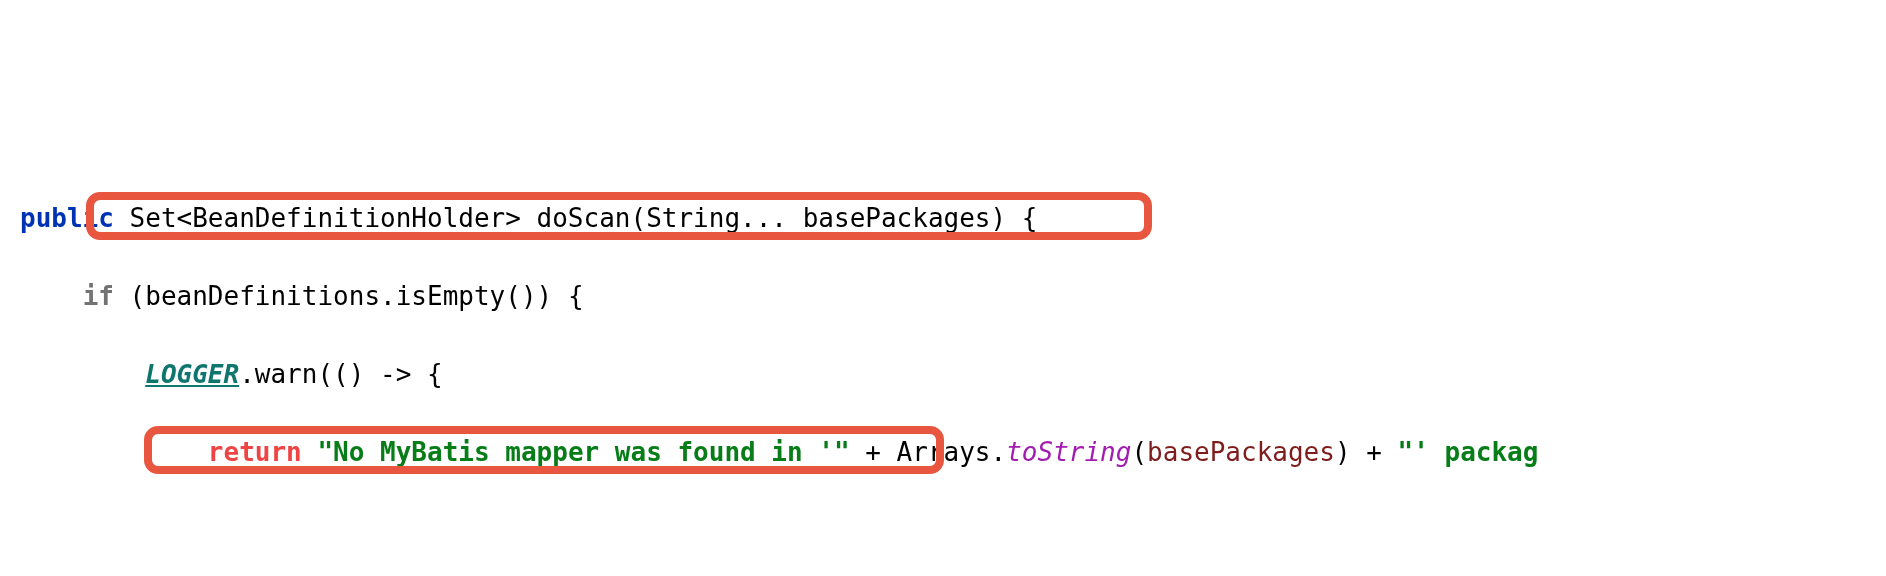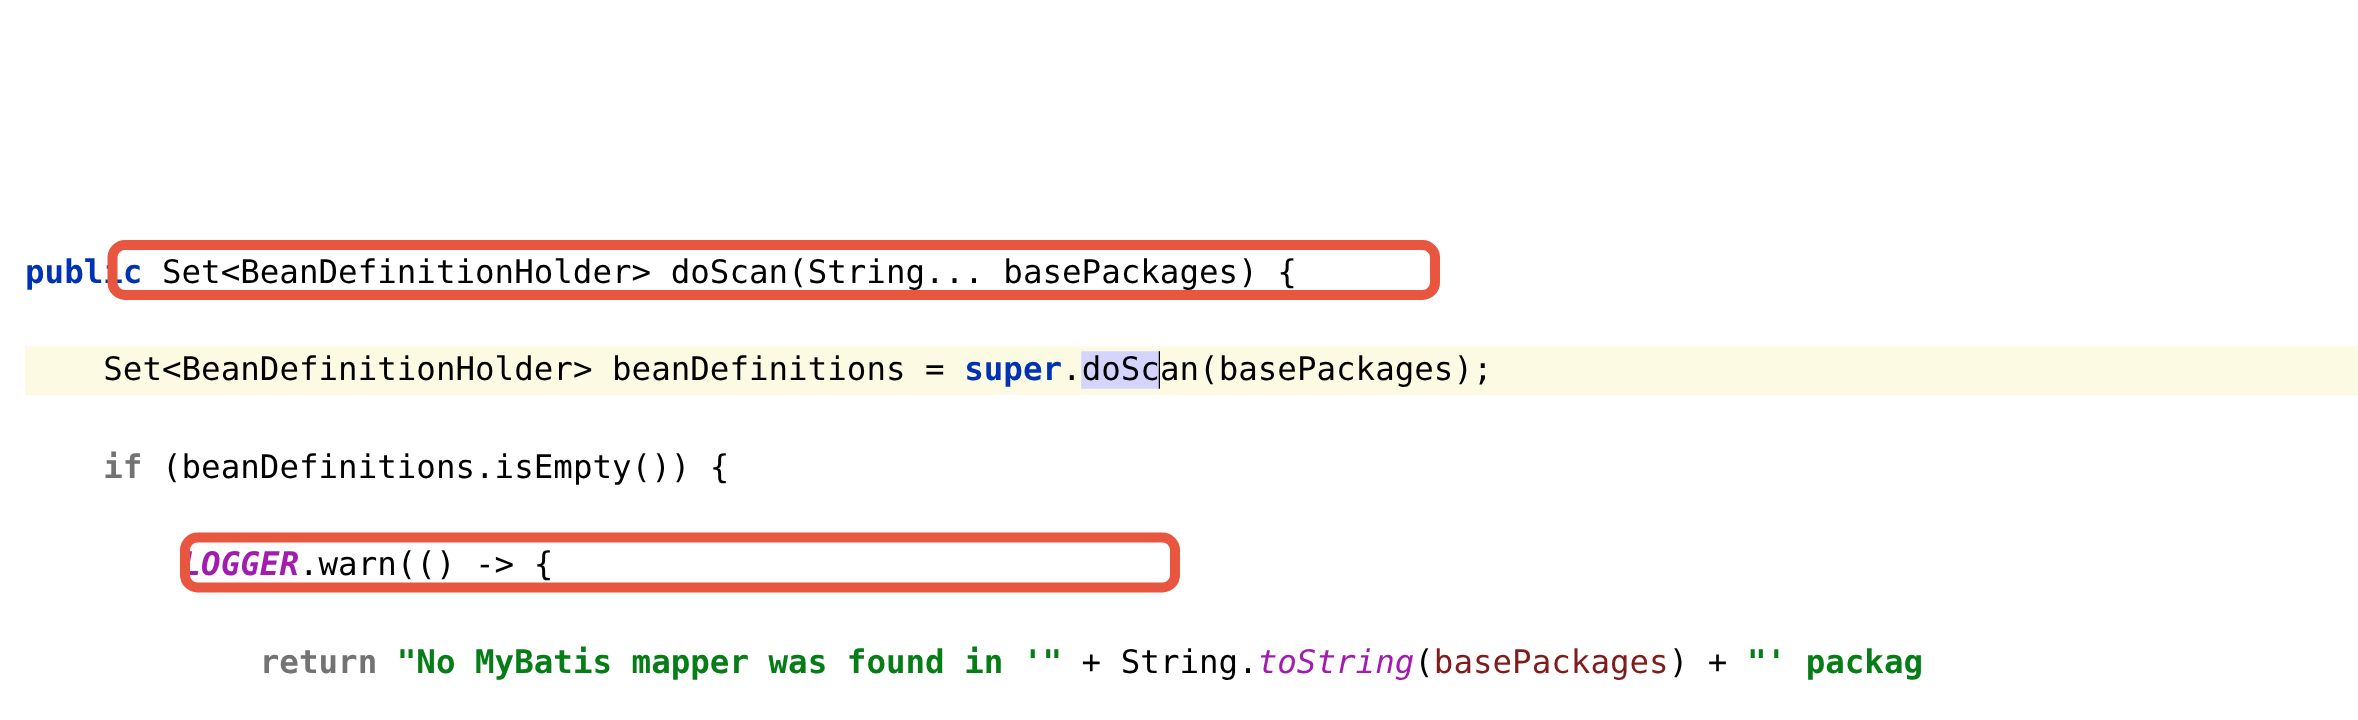--- a/index.html
+++ b/index.html
@@ -22,23 +22,23 @@
     }
     .line {
       display: block;
       position: relative;
     }
     .highlighted-line {
       background: #fdfae3;
     }
     .kw-public { color: #0033b3; font-weight: bold; }
     .kw-if { color: #737373; font-weight: bold; }
-    .kw-return { color: #737373; font-weight: bold; }
+    .kw-return { color: #ef4444; font-weight: bold; }
     .kw-super { color: #0033b3; font-weight: bold; }
-    .logger { color: #a21caf; font-style: italic; font-weight: bold; }
+    .logger { color: #0f766e; font-style: italic; font-weight: bold; text-decoration: underline; }
     .static-method { color: #a21caf; font-style: italic; }
     .string { color: #067d17; font-weight: bold; }
     .param { color: #7f1d1d; }
     .normal { color: #000000; }
     
     .red-box-1 {
       position: absolute;
       border: 8px solid #e8563f;
       border-radius: 14px;
       top: 32px;
@@ -65,24 +65,23 @@
       background: #d4d4ff;
     }
   </style>
 </head>
 <body>
 
 
 
 <div class="code-container">
 <span class="line"><span class="kw-public">public</span><span class="normal"> Set&lt;BeanDefinitionHolder&gt; doScan(String... basePackages) {</span></span>
-<span class="line highlighted-line"><span class="normal">    </span><span class="normal">Set&lt;BeanDefinitionHolder&gt; beanDefinitions = </span><span class="kw-super">super</span><span class="normal">.</span><span class="sel">doSc</span><span class="caret"></span><span class="normal">an</span><span class="normal">(basePackages);</span></span>
 <span class="line"><span class="normal">    </span><span class="kw-if">if</span><span class="normal"> (beanDefinitions.isEmpty()) {</span></span>
 <span class="line"><span class="normal">        </span><span class="logger">LOGGER</span><span class="normal">.warn(() -&gt; {</span></span>
-<span class="line"><span class="normal">            </span><span class="kw-return">return</span><span> </span><span class="string">"No MyBatis mapper was found in '"</span><span class="normal"> + String.</span><span class="static-method">toString</span><span class="normal">(</span><span class="param">basePackages</span><span class="normal">) + </span><span class="string">"' packag</span></span>
+<span class="line"><span class="normal">            </span><span class="kw-return">return</span><span> </span><span class="string">"No MyBatis mapper was found in '"</span><span class="normal"> + Arrays.</span><span class="static-method">toString</span><span class="normal">(</span><span class="param">basePackages</span><span class="normal">) + </span><span class="string">"' packag</span></span>
 
 
 
 
 <span class="line"><span></span></span>
 
 
 <div class="red-box-1"></div>
 <div class="red-box-2"></div>
 </div>

